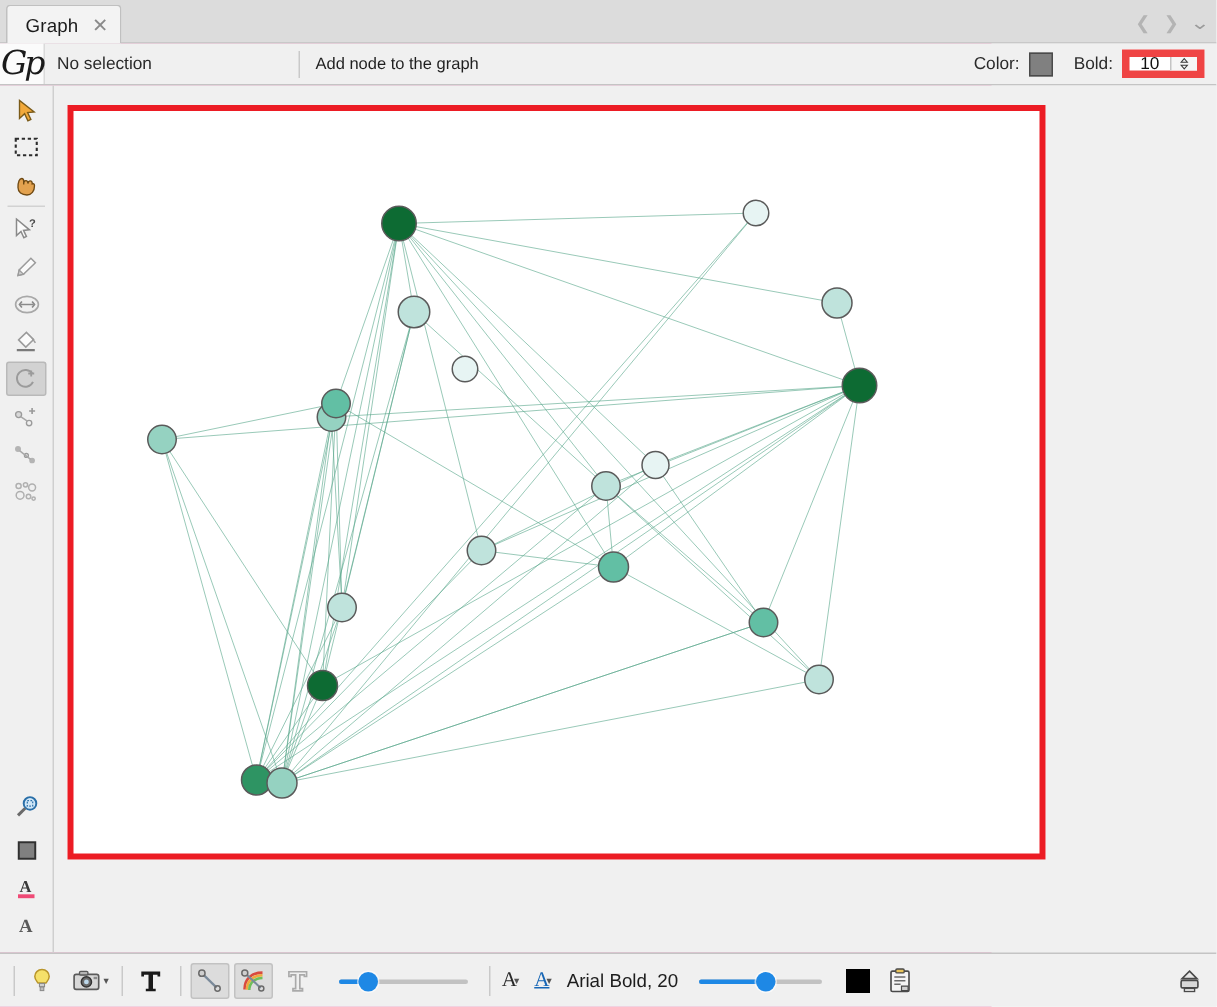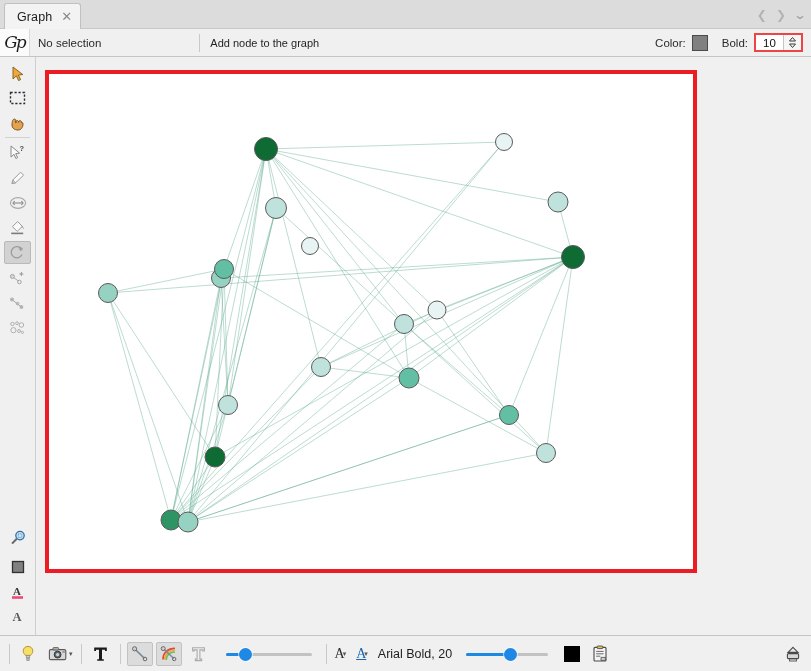--- a/index.html
+++ b/index.html
@@ -69,21 +69,21 @@
   .logo-btn {
     width: 30px; height: 27px;
     background: #fbfbfb;
     border-right: 1px solid #dadada;
     display: flex; align-items: center; justify-content: center;
     box-sizing: border-box;
   }
   .logo-mono {
     font-family: "DejaVu Serif", serif;
     font-style: italic;
-    font-size: 17px;
+    font-size: 22px;
     color: #1a1a1a;
     letter-spacing: -2px;
     line-height: 1;
   }
   .sel-text {
     font-size: 11.5px; color: #2a2a2a;
     margin-left: 8px;
   }
   .tb-sep {
     width: 1px; height: 18px;
@@ -104,21 +104,21 @@
     width: 14px; height: 14px;
     background: #808080;
     border: 1px solid #4a4a4a;
     margin: 0 14px 0 6px;
     cursor: pointer;
   }
   .spin {
     display: flex; align-items: stretch;
     margin-left: 6px;
     height: 19px;
-    border: 2px solid #ef4444;
+    border: 5px solid #ef4444;
     background: #fff;
     box-sizing: border-box;
   }
   .spin-val {
     width: 27px;
     font-size: 11.5px; color: #111;
     display: flex; align-items: center; justify-content: center;
   }
   .spin-arrows {
     width: 17px;

